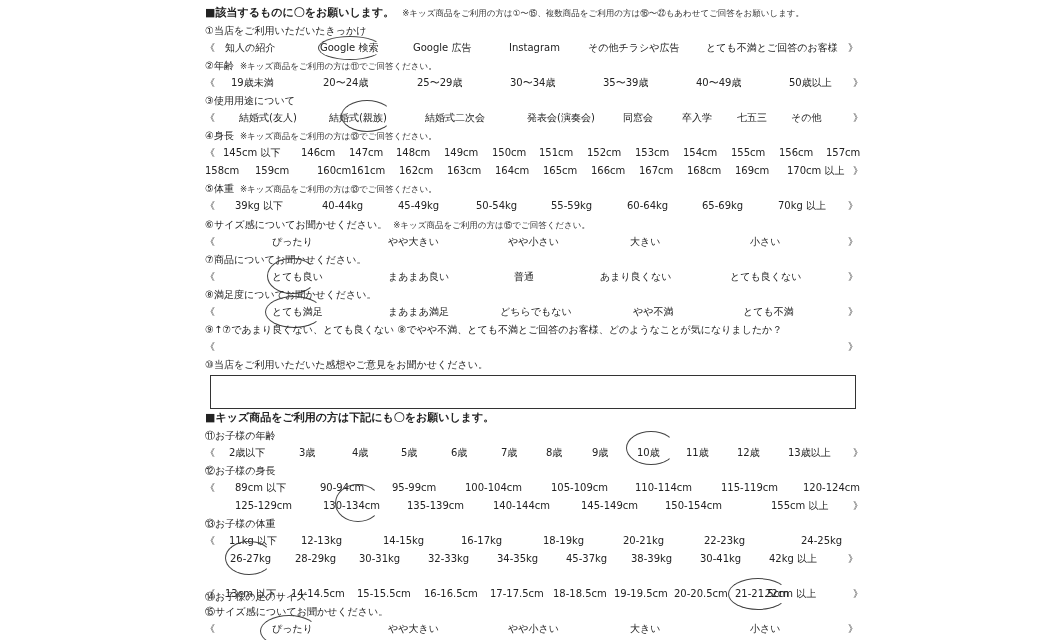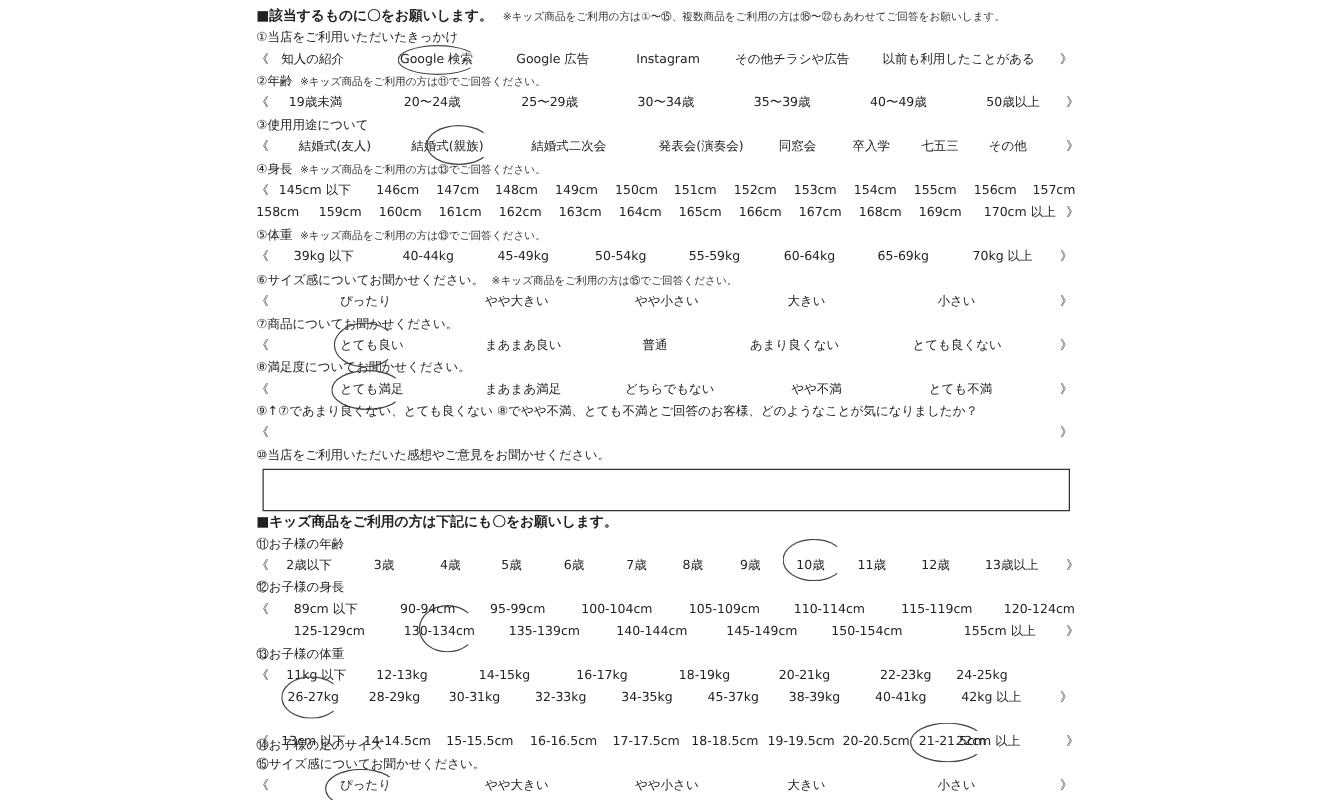--- a/index.html
+++ b/index.html
@@ -26,21 +26,21 @@
   </div>
 
   <div class="line" style="top:24px">①当店をご利用いただいたきっかけ</div>
   <div class="opts" style="top:41px">
     <span class="br" style="left:0">《</span>
     <span style="left:20px">知人の紹介</span>
     <span style="left:115px">Google 検索</span>
     <span style="left:208px">Google 広告</span>
     <span style="left:304px">Instagram</span>
     <span style="left:383px">その他チラシや広告</span>
-    <span style="left:501px">以前も利用したことがある</span>
+    <span style="left:501px">とても不満とご回答のお客様</span>
     <span class="br" style="left:643px">》</span>
   </div>
   <div class="circle" style="left:113px;top:36px;width:62px;height:22px"></div>
 
   <div class="line" style="top:59px"><span>②年齢</span><span class="sub">※キッズ商品をご利用の方は⑪でご回答ください。</span></div>
   <div class="opts" style="top:76px">
     <span class="br" style="left:0">《</span>
     <span style="left:26px">19歳未満</span>
     <span style="left:118px">20〜24歳</span>
     <span style="left:212px">25〜29歳</span>
@@ -79,21 +79,21 @@
     <span style="left:382px">152cm</span>
     <span style="left:430px">153cm</span>
     <span style="left:478px">154cm</span>
     <span style="left:526px">155cm</span>
     <span style="left:574px">156cm</span>
     <span style="left:621px">157cm</span>
   </div>
   <div class="opts" style="top:164px">
     <span style="left:0">158cm</span>
     <span style="left:50px">159cm</span>
-    <span style="left:98px">160cm</span>
+    <span style="left:112px">160cm</span>
     <span style="left:146px">161cm</span>
     <span style="left:194px">162cm</span>
     <span style="left:242px">163cm</span>
     <span style="left:290px">164cm</span>
     <span style="left:338px">165cm</span>
     <span style="left:386px">166cm</span>
     <span style="left:434px">167cm</span>
     <span style="left:482px">168cm</span>
     <span style="left:530px">169cm</span>
     <span style="left:582px">170cm 以上</span>
@@ -206,31 +206,31 @@
   <div class="line" style="top:517px">⑬お子様の体重</div>
   <div class="opts" style="top:534px">
     <span class="br" style="left:0">《</span>
     <span style="left:24px">11kg 以下</span>
     <span style="left:96px">12-13kg</span>
     <span style="left:178px">14-15kg</span>
     <span style="left:256px">16-17kg</span>
     <span style="left:338px">18-19kg</span>
     <span style="left:418px">20-21kg</span>
     <span style="left:499px">22-23kg</span>
-    <span style="left:560px">24-25kg</span>
+    <span style="left:596px">24-25kg</span>
   </div>
   <div class="opts" style="top:552px">
     <span style="left:25px">26-27kg</span>
     <span style="left:90px">28-29kg</span>
     <span style="left:154px">30-31kg</span>
     <span style="left:223px">32-33kg</span>
     <span style="left:292px">34-35kg</span>
     <span style="left:361px">45-37kg</span>
     <span style="left:426px">38-39kg</span>
-    <span style="left:495px">40-41kg</span>
+    <span style="left:495px">30-41kg</span>
     <span style="left:564px">42kg 以上</span>
     <span class="br" style="left:643px">》</span>
   </div>
   <div class="circle" style="left:20px;top:541px;width:46px;height:32px"></div>
 
   <div class="line" style="top:590px">⑭お子様の足のサイズ</div>
   <div class="opts" style="top:587px">
     <span class="br" style="left:0">《</span>
     <span style="left:20px">13cm 以下</span>
     <span style="left:86px">14-14.5cm</span>

